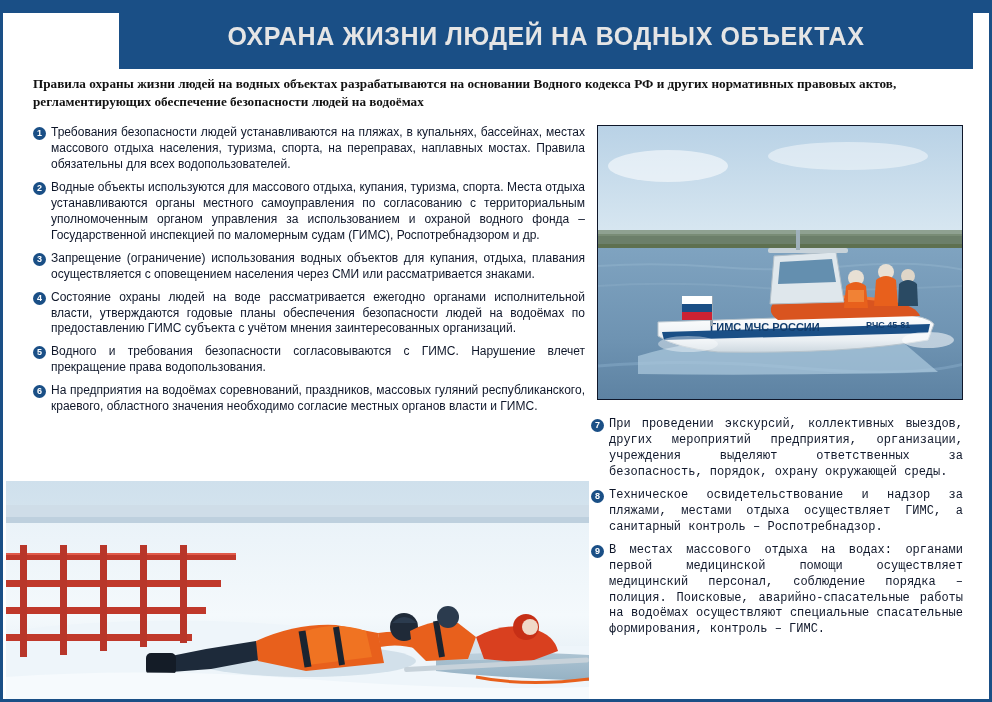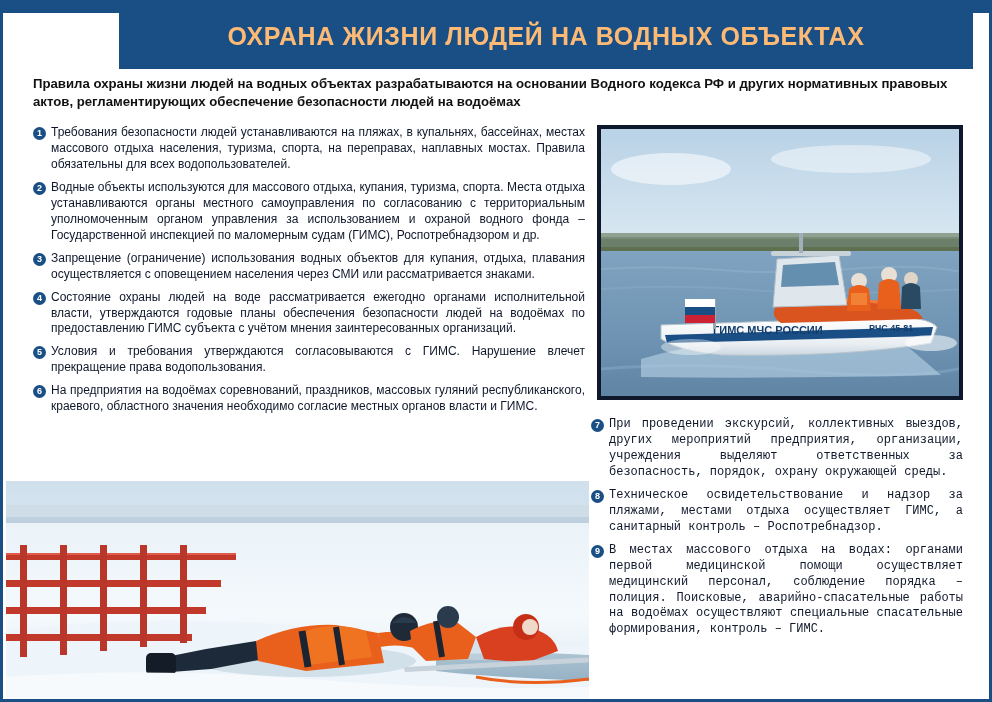--- a/index.html
+++ b/index.html
@@ -38,21 +38,21 @@
     background: #1a4f86;
   }
   .header-title-wrap {
     flex: 1;
     background: #1a4f86;
     display: flex;
     align-items: center;
     justify-content: center;
   }
   .header-title {
-    color: #fdba74;
+    color: #e5e5e5;
     font-size: 25px;
     font-weight: bold;
     letter-spacing: 0.6px;
     text-align: center;
     white-space: nowrap;
   }
   .header-bar-right {
     width: 16px;
     background: #1a4f86;
   }
@@ -77,20 +77,21 @@
   .intro {
     position: absolute;
     top: 72px;
     left: 30px;
     width: 930px;
     font-size: 13.2px;
     font-weight: bold;
     color: #111111;
     line-height: 1.38;
     text-align: left;
+    font-family: Liberation Serif, serif;
   }
   
   .left-col {
     position: absolute;
     top: 122px;
     left: 30px;
     width: 552px;
   }
   .right-col {
     position: absolute;
@@ -128,21 +129,21 @@
     text-align: justify;
     font-family: Liberation Mono, monospace;
   }
   
   .photo-boat {
     position: absolute;
     top: 122px;
     left: 594px;
     width: 366px;
     height: 275px;
-    border: 4px solid #0f172a;
+    border: 1px solid #0f172a;
     box-sizing: border-box;
     overflow: hidden;
     background: #7fa8c9;
   }
   .photo-ice2 {
     position: absolute;
     top: 478px;
     left: 3px;
     width: 583px;
     height: 220px;
@@ -185,21 +186,21 @@
       <div class="item-text">Запрещение (ограничение) использования водных объектов для купания, отдыха, плавания осуществляется с оповещением населения через СМИ или рассматривается знаками.</div>
     </div>
 
     <div class="item">
       <div class="bullet-num">4</div>
       <div class="item-text">Состояние охраны людей на воде рассматривается ежегодно органами исполнительной власти, утверждаются годовые планы обеспечения безопасности людей на водоёмах по предоставлению ГИМС субъекта с учётом мнения заинтересованных организаций.</div>
     </div>
 
     <div class="item">
       <div class="bullet-num">5</div>
-      <div class="item-text">Условия и требования утверждаются согласовываются с ГИМС. Нарушение влечет прекращение права водопользования.</div>
+      <div class="item-text">Водного и требования безопасности согласовываются с ГИМС. Нарушение влечет прекращение права водопользования.</div>
     </div>
 
     <div class="item">
       <div class="bullet-num">6</div>
       <div class="item-text">На предприятия на водоёмах соревнований, праздников, массовых гуляний республиканского, краевого, областного значения необходимо согласие местных органов власти и ГИМС.</div>
     </div>
 
   </div>
 
   <div class="right-col">

